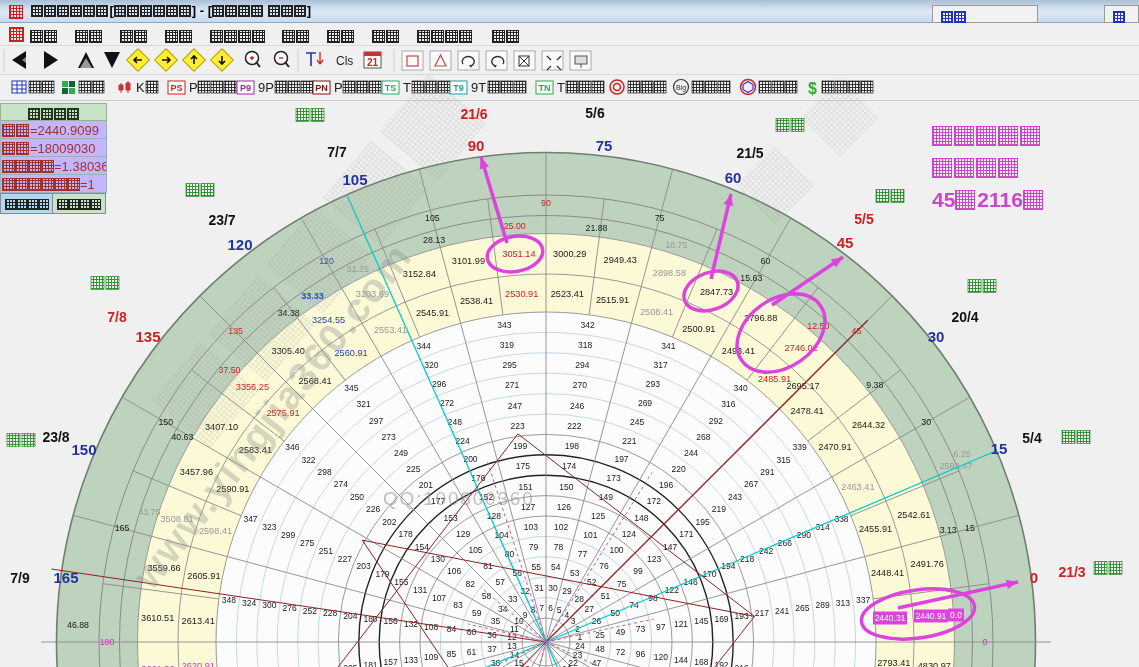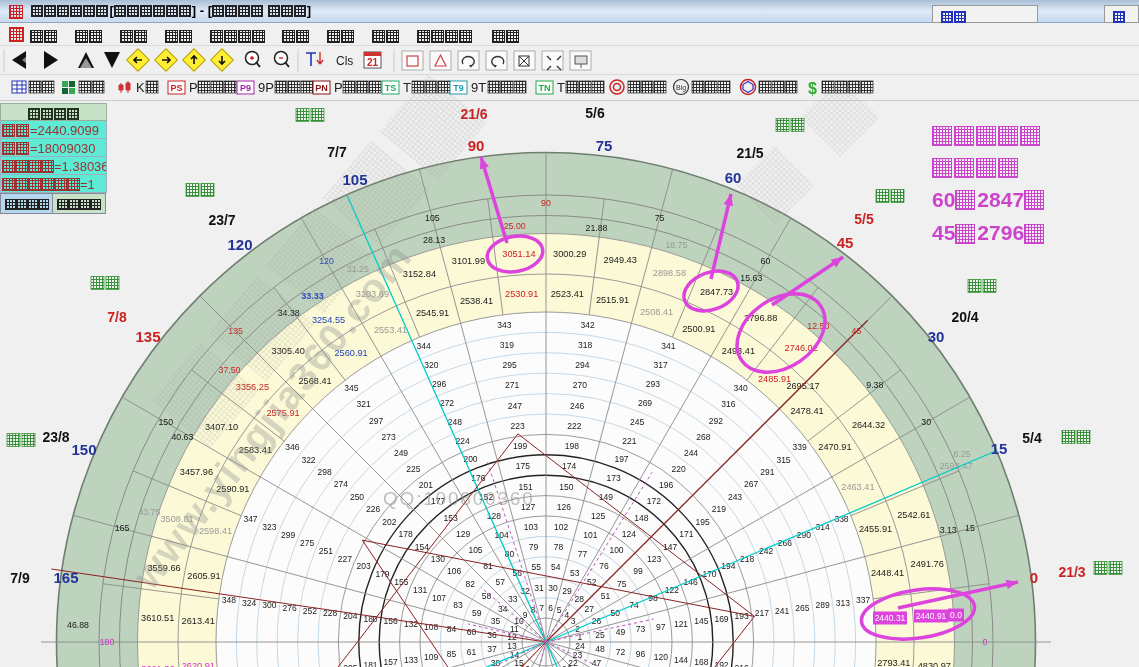--- a/index.html
+++ b/index.html
@@ -6,21 +6,21 @@
 i.cj { display:inline-block; vertical-align:middle; border:1px solid var(--c);
   background-image:repeating-linear-gradient(0deg, var(--c) 0 1px, transparent 1px 3px),
                    repeating-linear-gradient(90deg, var(--c) 0 1px, transparent 1px 3px); }
 #titlebar { position:absolute; left:0; top:0; width:1139px; height:23px;
   background:linear-gradient(#a9bed5 0%, #dde9f7 50%, #c7daee 100%); border-bottom:1px solid #8fa7c0; }
 #menubar { position:absolute; left:0; top:23px; width:1139px; height:23px; background:#f0f0f0; border-bottom:1px solid #d9d9d9; }
 #tb1 { position:absolute; left:0; top:46px; width:1139px; height:29px; background:#f0f0f0; border-bottom:1px solid #d9d9d9; }
 #tb2 { position:absolute; left:0; top:75px; width:1139px; height:26px; background:#f0f0f0; border-bottom:1px solid #cccccc; }
 #panel { position:absolute; left:0; top:103px; width:107px; z-index:9; font-size:13px; }
 #panel .hd { height:18px; background:#c8e2c8; border:1px solid #9ab09a; text-align:center; padding-top:1px; }
-#panel .rw { height:18px; background:#5eead4; border:1px solid #9ab0c0; border-top:none; color:#993333; white-space:nowrap; overflow:hidden; padding:1px 0 0 1px; }
+#panel .rw { height:18px; background:#c4b5fd; border:1px solid #9ab0c0; border-top:none; color:#993333; white-space:nowrap; overflow:hidden; padding:1px 0 0 1px; }
 #panel .bt { height:21px; display:inline-block; border:1px solid #889; text-align:center; padding-top:2px; }
 .mag { position:absolute; left:932px; top:119px; z-index:8; color:#cc44cc; font-weight:bold; font-size:21px; line-height:32px; white-space:nowrap; }
 #svgmain { position:absolute; left:0; top:0; z-index:1; }
 </style></head>
 <body>
 <svg id="svgmain" width="1139" height="667" viewBox="0 0 1139 667">
 <defs>
 <pattern id="hwm" patternUnits="userSpaceOnUse" width="4" height="4">
         <path d="M0 0.5H4M0.5 0V4" stroke="#999999" stroke-width="1" opacity="0.5"></path>
       </pattern>
@@ -635,14 +635,13 @@
  <div class="rw"><i class="cj" style="width:13px;height:13px;--c:#993333;margin-right:1px"></i><i class="cj" style="width:13px;height:13px;--c:#993333;margin-right:1px"></i><span style="vertical-align:middle">=2440.9099</span></div>
  <div class="rw"><i class="cj" style="width:13px;height:13px;--c:#993333;margin-right:1px"></i><i class="cj" style="width:13px;height:13px;--c:#993333;margin-right:1px"></i><span style="vertical-align:middle">=18009030</span></div>
  <div class="rw"><i class="cj" style="width:13px;height:13px;--c:#993333;margin-right:0px"></i><i class="cj" style="width:13px;height:13px;--c:#993333;margin-right:0px"></i><i class="cj" style="width:13px;height:13px;--c:#993333;margin-right:0px"></i><i class="cj" style="width:13px;height:13px;--c:#993333;margin-right:0px"></i><span style="vertical-align:middle">=1.38036</span></div>
  <div class="rw"><i class="cj" style="width:13px;height:13px;--c:#993333;margin-right:0px"></i><i class="cj" style="width:13px;height:13px;--c:#993333;margin-right:0px"></i><i class="cj" style="width:13px;height:13px;--c:#993333;margin-right:0px"></i><i class="cj" style="width:13px;height:13px;--c:#993333;margin-right:0px"></i><i class="cj" style="width:13px;height:13px;--c:#993333;margin-right:0px"></i><i class="cj" style="width:13px;height:13px;--c:#993333;margin-right:0px"></i><span style="vertical-align:middle">=1</span></div>
  <div style="white-space:nowrap"><span class="bt" style="width:53px;background:#b4d7f0"><i class="cj" style="width:11px;height:11px;--c:#222;margin-right:0px"></i><i class="cj" style="width:11px;height:11px;--c:#222;margin-right:0px"></i><i class="cj" style="width:11px;height:11px;--c:#222;margin-right:0px"></i><i class="cj" style="width:11px;height:11px;--c:#222;margin-right:0px"></i></span><span class="bt" style="width:54px;background:#c8e2c8;margin-left:-1px"><i class="cj" style="width:11px;height:11px;--c:#222;margin-right:0px"></i><i class="cj" style="width:11px;height:11px;--c:#222;margin-right:0px"></i><i class="cj" style="width:11px;height:11px;--c:#222;margin-right:0px"></i><i class="cj" style="width:11px;height:11px;--c:#222;margin-right:0px"></i></span></div>
 </div>
 
 <div class="mag">
  <div><i class="cj" style="width:20px;height:20px;--c:#cc44cc;margin-right:2px"></i><i class="cj" style="width:20px;height:20px;--c:#cc44cc;margin-right:2px"></i><i class="cj" style="width:20px;height:20px;--c:#cc44cc;margin-right:2px"></i><i class="cj" style="width:20px;height:20px;--c:#cc44cc;margin-right:2px"></i><i class="cj" style="width:20px;height:20px;--c:#cc44cc;margin-right:2px"></i></div>
  <div><i class="cj" style="width:20px;height:20px;--c:#cc44cc;margin-right:2px"></i><i class="cj" style="width:20px;height:20px;--c:#cc44cc;margin-right:2px"></i><i class="cj" style="width:20px;height:20px;--c:#cc44cc;margin-right:2px"></i><i class="cj" style="width:20px;height:20px;--c:#cc44cc;margin-right:2px"></i></div>
- <div><span style="vertical-align:middle">60</span><i class="cj" style="width:20px;height:20px;--c:#cc44cc;margin-right:2px"></i><span style="vertical-align:middle">2847</span><i class="cj" style="width:20px;height:20px;--c:#cc44cc;margin-right:2px"></i></div>
- <div><span style="vertical-align:middle">45</span><i class="cj" style="width:20px;height:20px;--c:#cc44cc;margin-right:2px"></i><span style="vertical-align:middle">2796</span><i class="cj" style="width:20px;height:20px;--c:#cc44cc;margin-right:2px"></i></div>
+ <div><span style="vertical-align:middle">45</span><i class="cj" style="width:20px;height:20px;--c:#cc44cc;margin-right:2px"></i><span style="vertical-align:middle">2116</span><i class="cj" style="width:20px;height:20px;--c:#cc44cc;margin-right:2px"></i></div>
 </div>
 </body></html>

